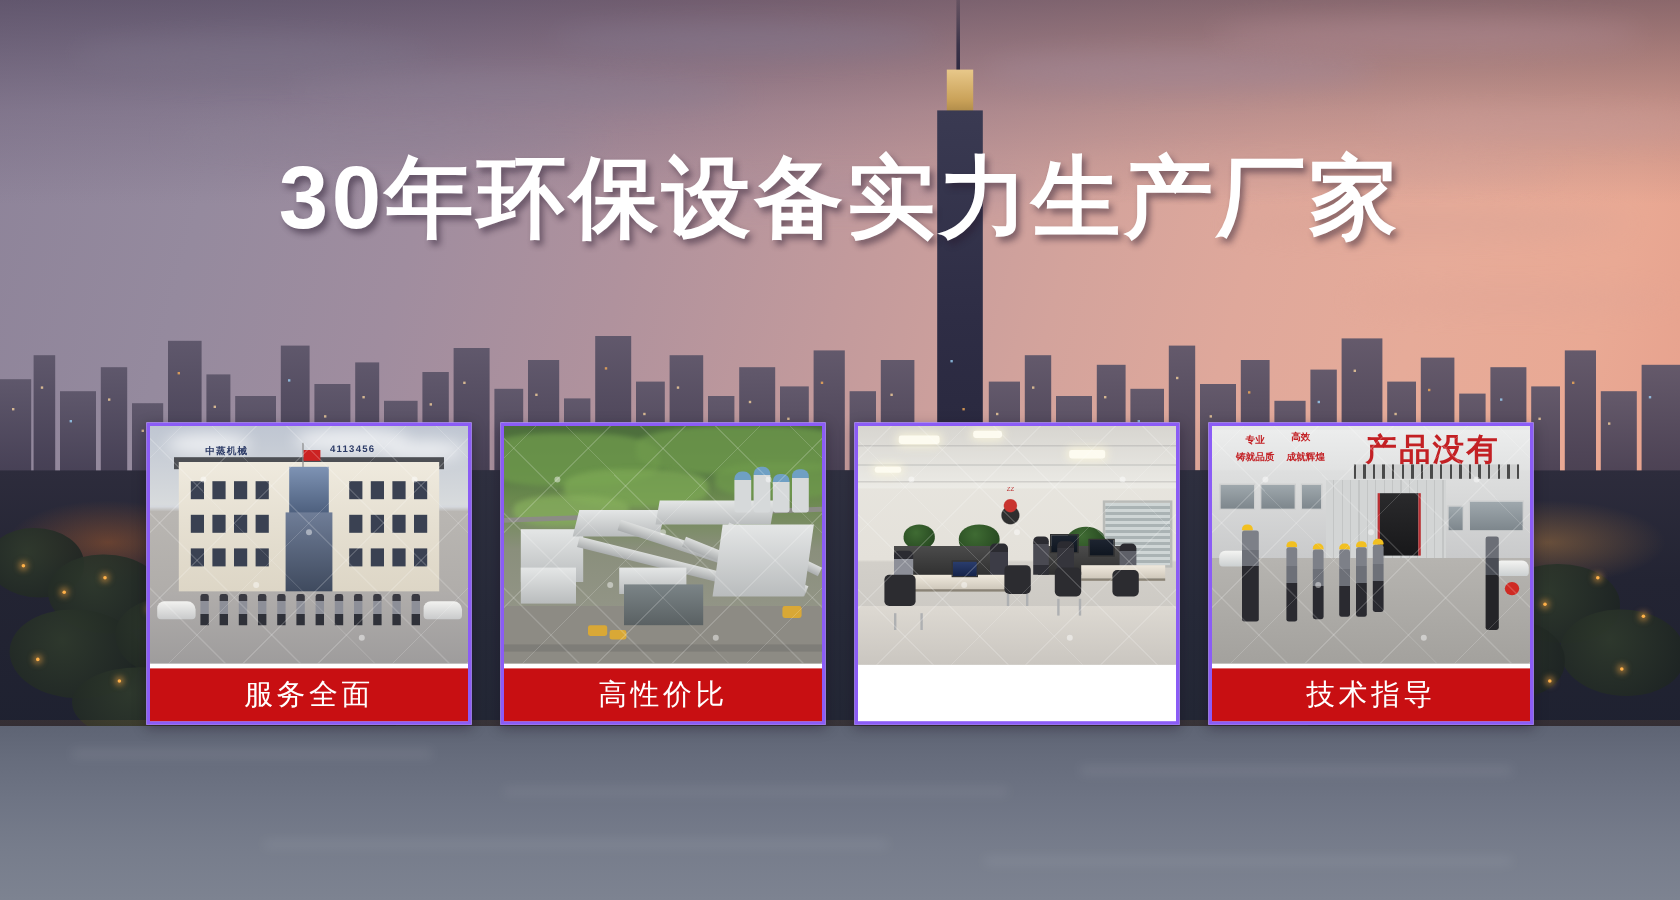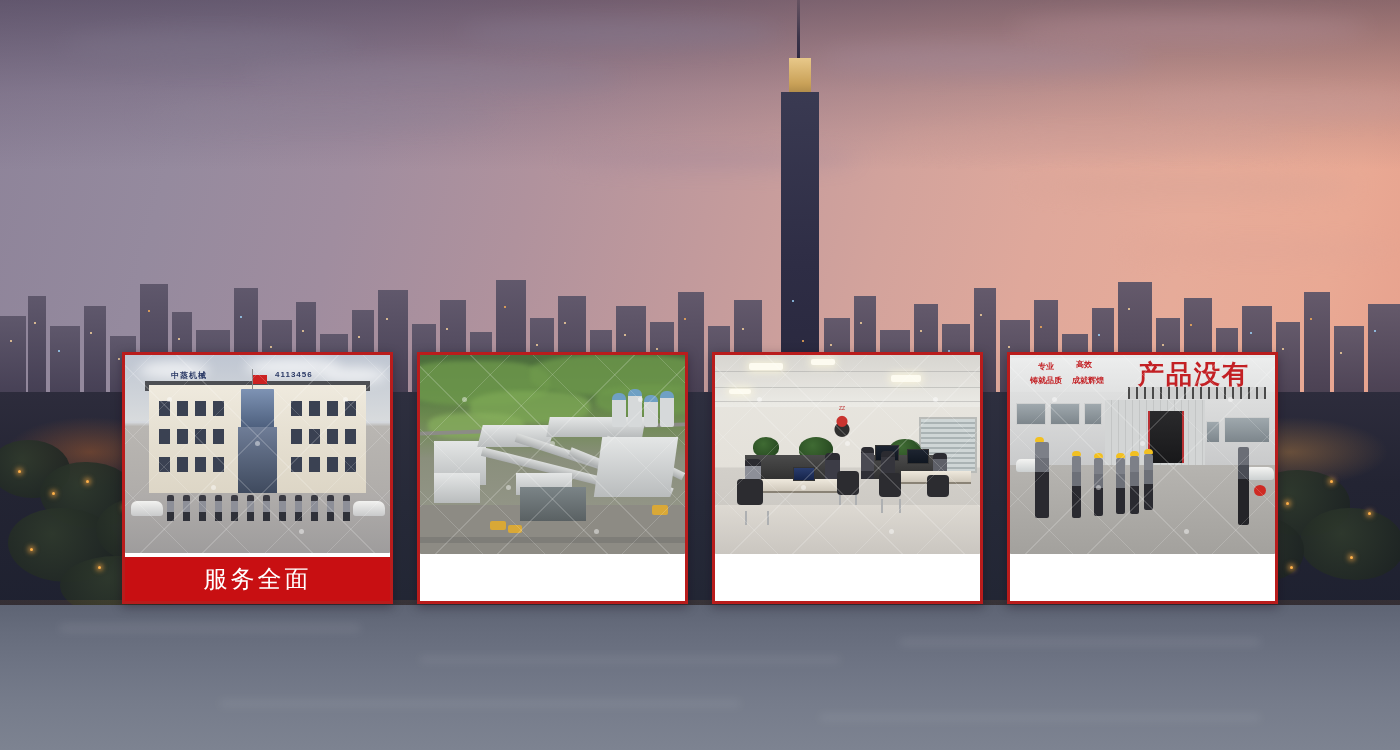--- a/index.html
+++ b/index.html
@@ -132,21 +132,21 @@
 
   
   .cards {
     position: absolute; left: 122px; top: 352px;
     width: 1156px; height: 252px;
     display: flex; justify-content: space-between;
   }
   .card {
     width: 271px; height: 252px;
     background: #ffffff;
-    border: 3px solid #b91c1c;
+    border: 3px solid #8b5cf6;
     display: flex; flex-direction: column;
     box-shadow: 0 3px 10px rgba(20,10,25,.35);
   }
   .card-photo {
     width: 265px; height: 199px;
     position: relative;
     overflow: hidden;
   }
   .card-label {
     width: 265px; height: 44px;
@@ -417,20 +417,21 @@
 
   <div class="river-glow"></div>
   <div class="river">
     <div class="river-streak" style="left:60px;  top:20px;  width:300px; height:6px;"></div>
     <div class="river-streak" style="left:420px; top:52px;  width:420px; height:5px;"></div>
     <div class="river-streak" style="left:900px; top:34px;  width:360px; height:6px;"></div>
     <div class="river-streak" style="left:220px; top:96px;  width:520px; height:5px;"></div>
     <div class="river-streak" style="left:820px; top:110px; width:440px; height:5px;"></div>
   </div>
 
+  <div class="headline">30年环保设备实力生产厂家</div>
 
 
   <div class="cards">
 
     <div class="card">
       <div class="card-photo">
         <div class="p1">
           <div class="p1-sky"></div>
           <div class="p1-cloud" style="left:14px; top:6px;  width:70px; height:18px;"></div>
           <div class="p1-cloud" style="left:120px;top:2px;  width:96px; height:20px;"></div>
@@ -527,20 +528,21 @@
         </div>
         <div class="wm">
           <div class="wm-dot" style="left:42px;  top:42px;"></div>
           <div class="wm-dot" style="left:130px; top:86px;"></div>
           <div class="wm-dot" style="left:218px; top:42px;"></div>
           <div class="wm-dot" style="left:86px;  top:130px;"></div>
           <div class="wm-dot" style="left:174px; top:174px;"></div>
         </div>
       </div>
       <div class="card-sep"></div>
+      <div class="card-label">高性价比</div>
     </div>
 
     <div class="card">
       <div class="card-photo">
         <div class="p3">
           <div class="p3-ceil"></div>
           <div class="p3-ceilline" style="left:0;   top:16px; width:265px;"></div>
           <div class="p3-ceilline" style="left:0;   top:32px; width:265px;"></div>
           <div class="p3-ceilline" style="left:0;   top:46px; width:265px;"></div>
           <div class="p3-light" style="left:34px;  top:8px;  width:34px; height:7px;"></div>
@@ -624,16 +626,17 @@
         </div>
         <div class="wm">
           <div class="wm-dot" style="left:42px;  top:42px;"></div>
           <div class="wm-dot" style="left:130px; top:86px;"></div>
           <div class="wm-dot" style="left:218px; top:42px;"></div>
           <div class="wm-dot" style="left:86px;  top:130px;"></div>
           <div class="wm-dot" style="left:174px; top:174px;"></div>
         </div>
       </div>
       <div class="card-sep"></div>
+      <div class="card-label">技术指导</div>
     </div>
 
   </div>
 </div>
 
 </body></html>

